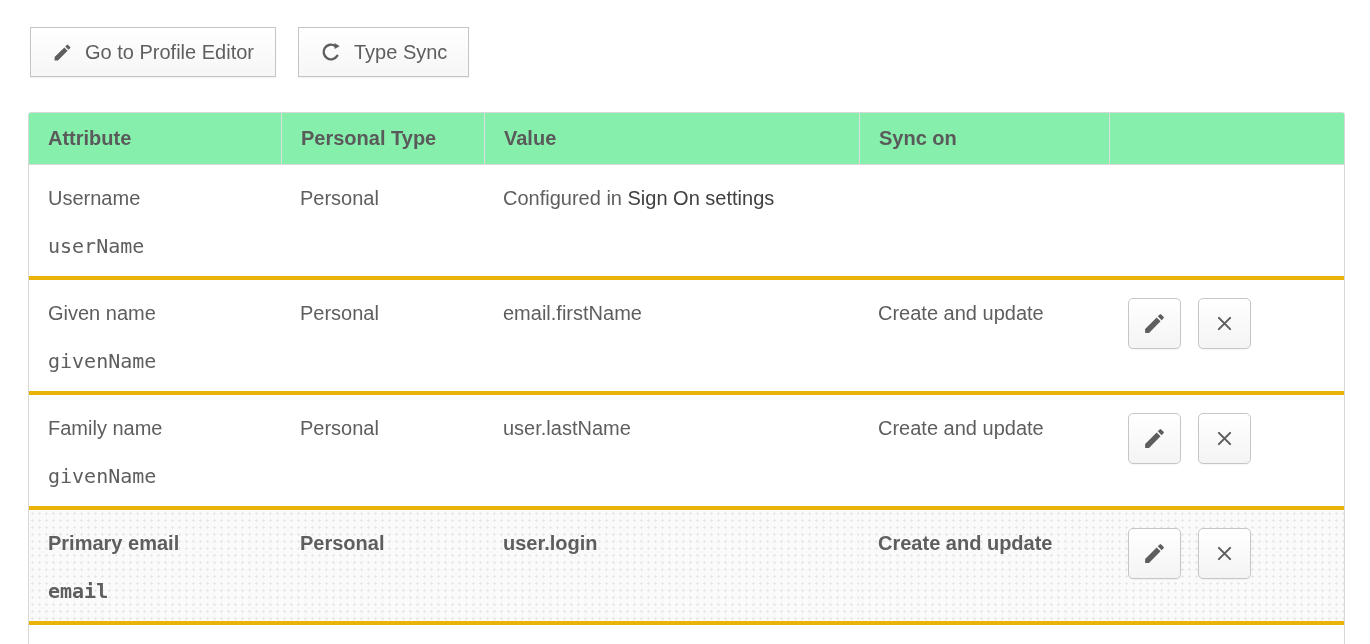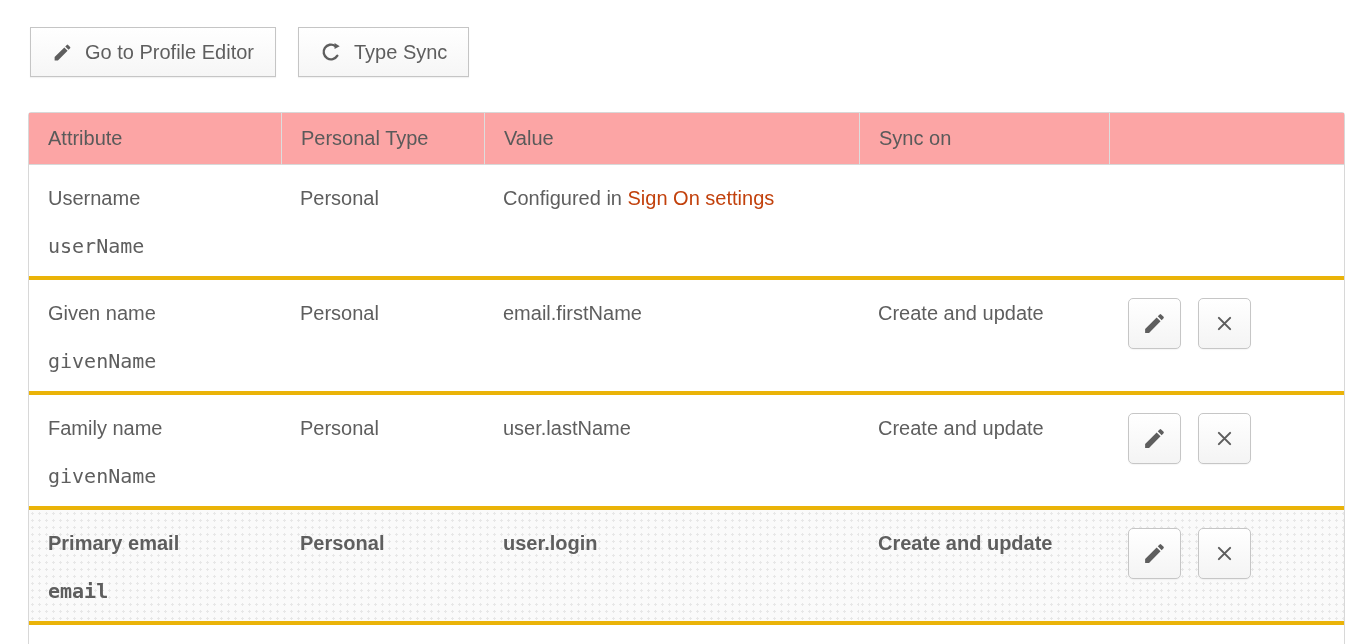--- a/index.html
+++ b/index.html
@@ -38,22 +38,22 @@
     position: absolute; left: 28px; top: 112px;
     width: 1315px;
     border-collapse: separate; border-spacing: 0;
     table-layout: fixed;
     font-size: 20px; color: #5e5e5e;
     border: 1px solid #d8d8d8;
     border-radius: 3px;
   }
   thead th {
     height: 52px;
-    background: #fca5a5;
-    font-weight: normal;
+    background: #86efac;
+    font-weight: bold;
     text-align: left;
     padding: 0 19px;
     color: #5a5a5a;
     border-bottom: 1px solid #d8d8d8;
     border-left: 1px solid #dddddd;
     white-space: nowrap;
     overflow: hidden;
   }
   thead th:first-child { border-left: none; }
 
@@ -79,21 +79,21 @@
   .attr-label { line-height: 24px; }
   .attr-name {
     font-family: "DejaVu Sans Mono", "Liberation Mono", monospace;
     font-size: 20px;
     line-height: 24px;
     margin-top: 24px;
     color: #5e5e5e;
   }
   .cell-text { line-height: 24px; white-space: nowrap; }
 
-  a.signon-link { color: #c2410c; text-decoration: none; cursor: pointer; }
+  a.signon-link { color: #404040; text-decoration: none; cursor: pointer; }
 
   
   td.actions-cell { padding-top: 18px; }
   .row-actions { display: flex; gap: 17px; }
   .icon-btn {
     width: 53px; height: 51px;
     display: inline-flex; align-items: center; justify-content: center;
     background: linear-gradient(#ffffff, #f4f4f4);
     border: 1px solid #c6c6c6;
     border-radius: 5px;

